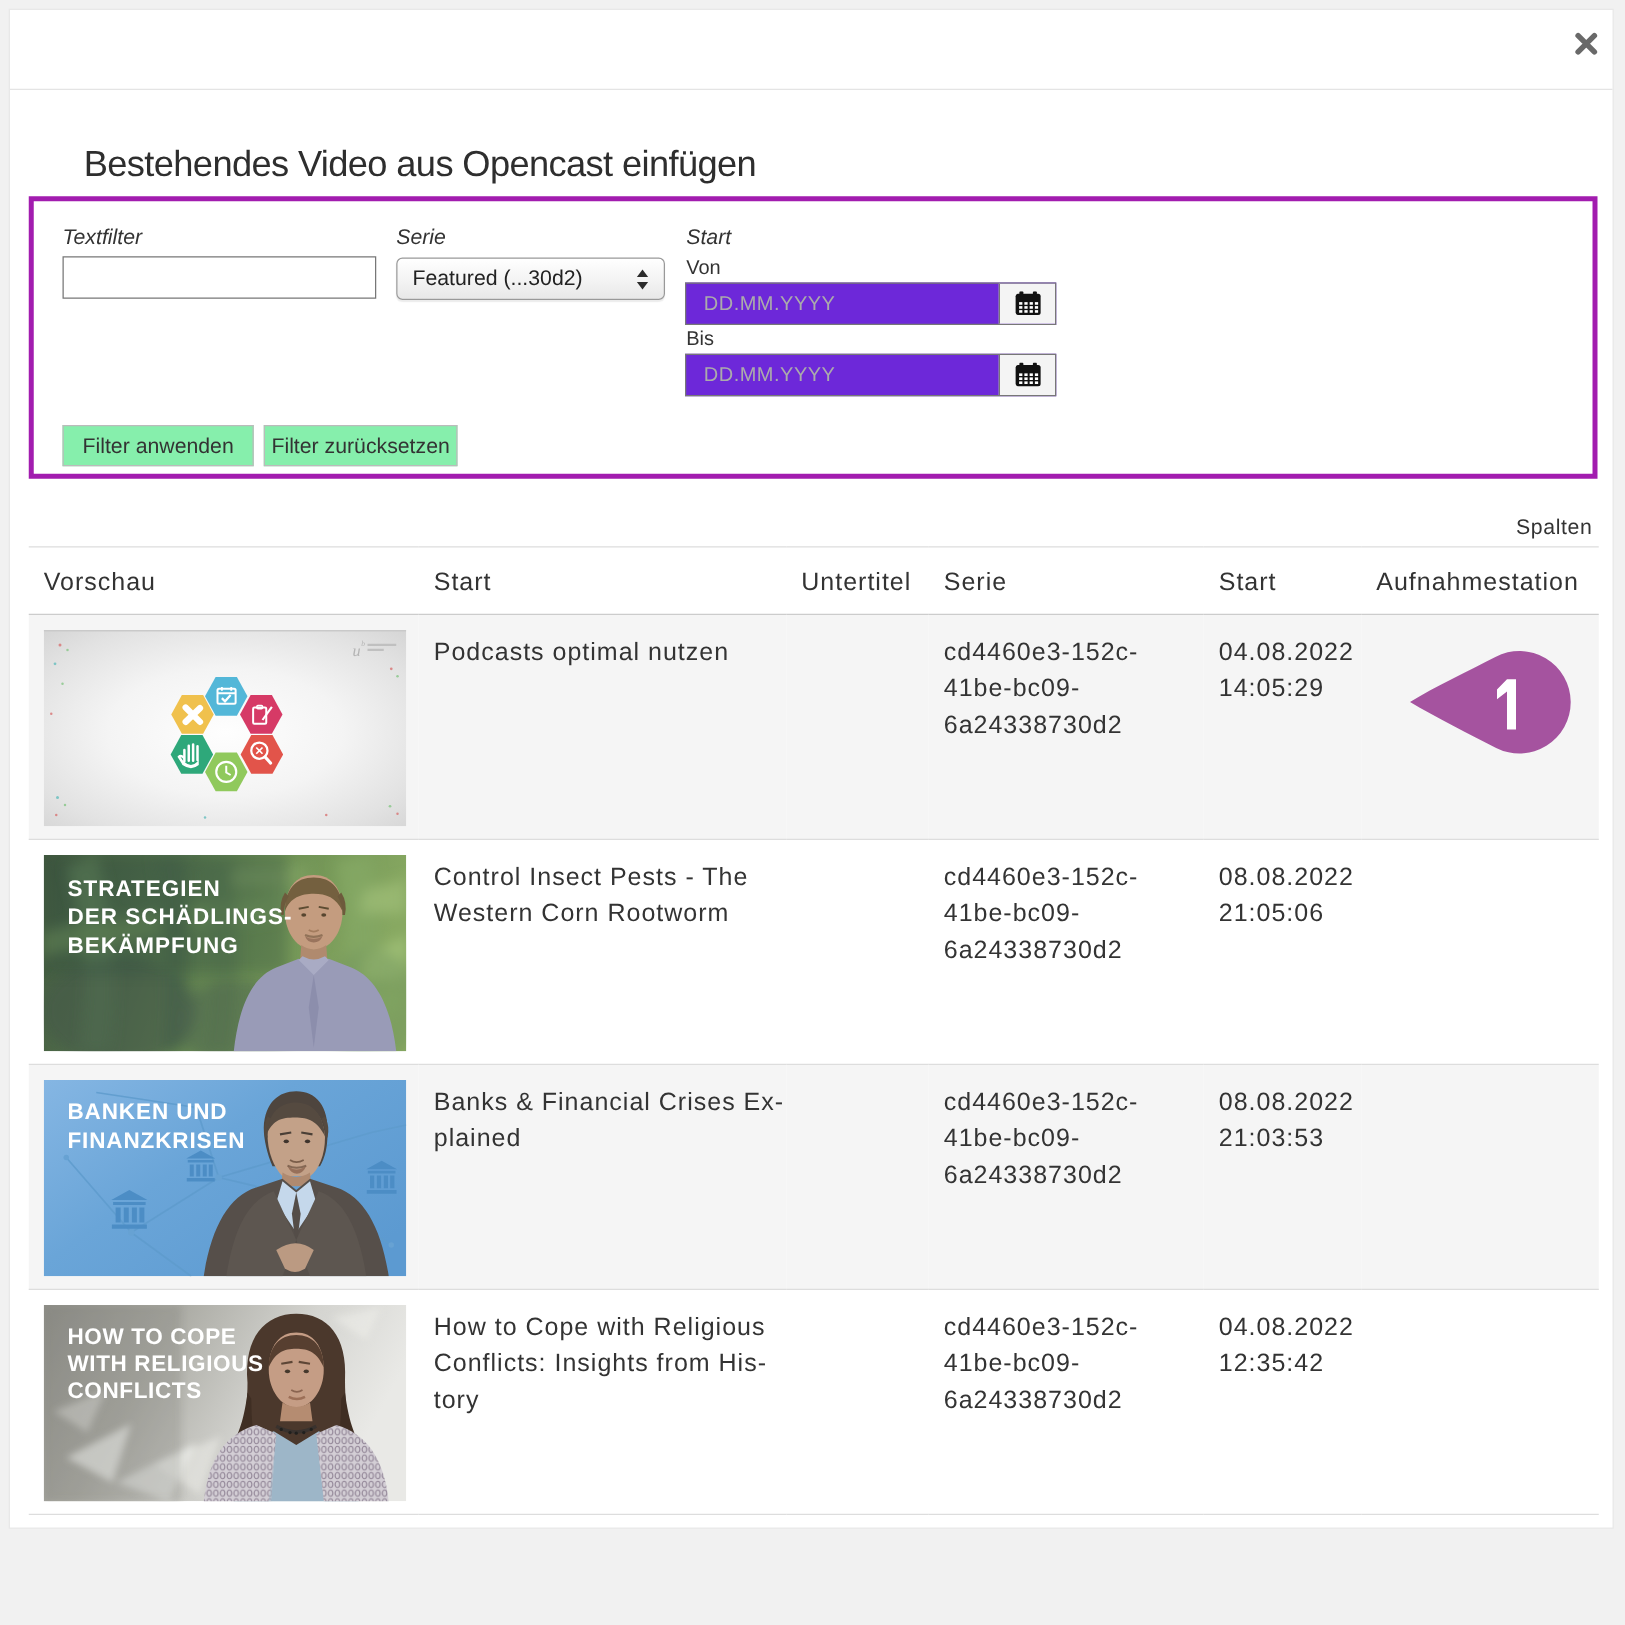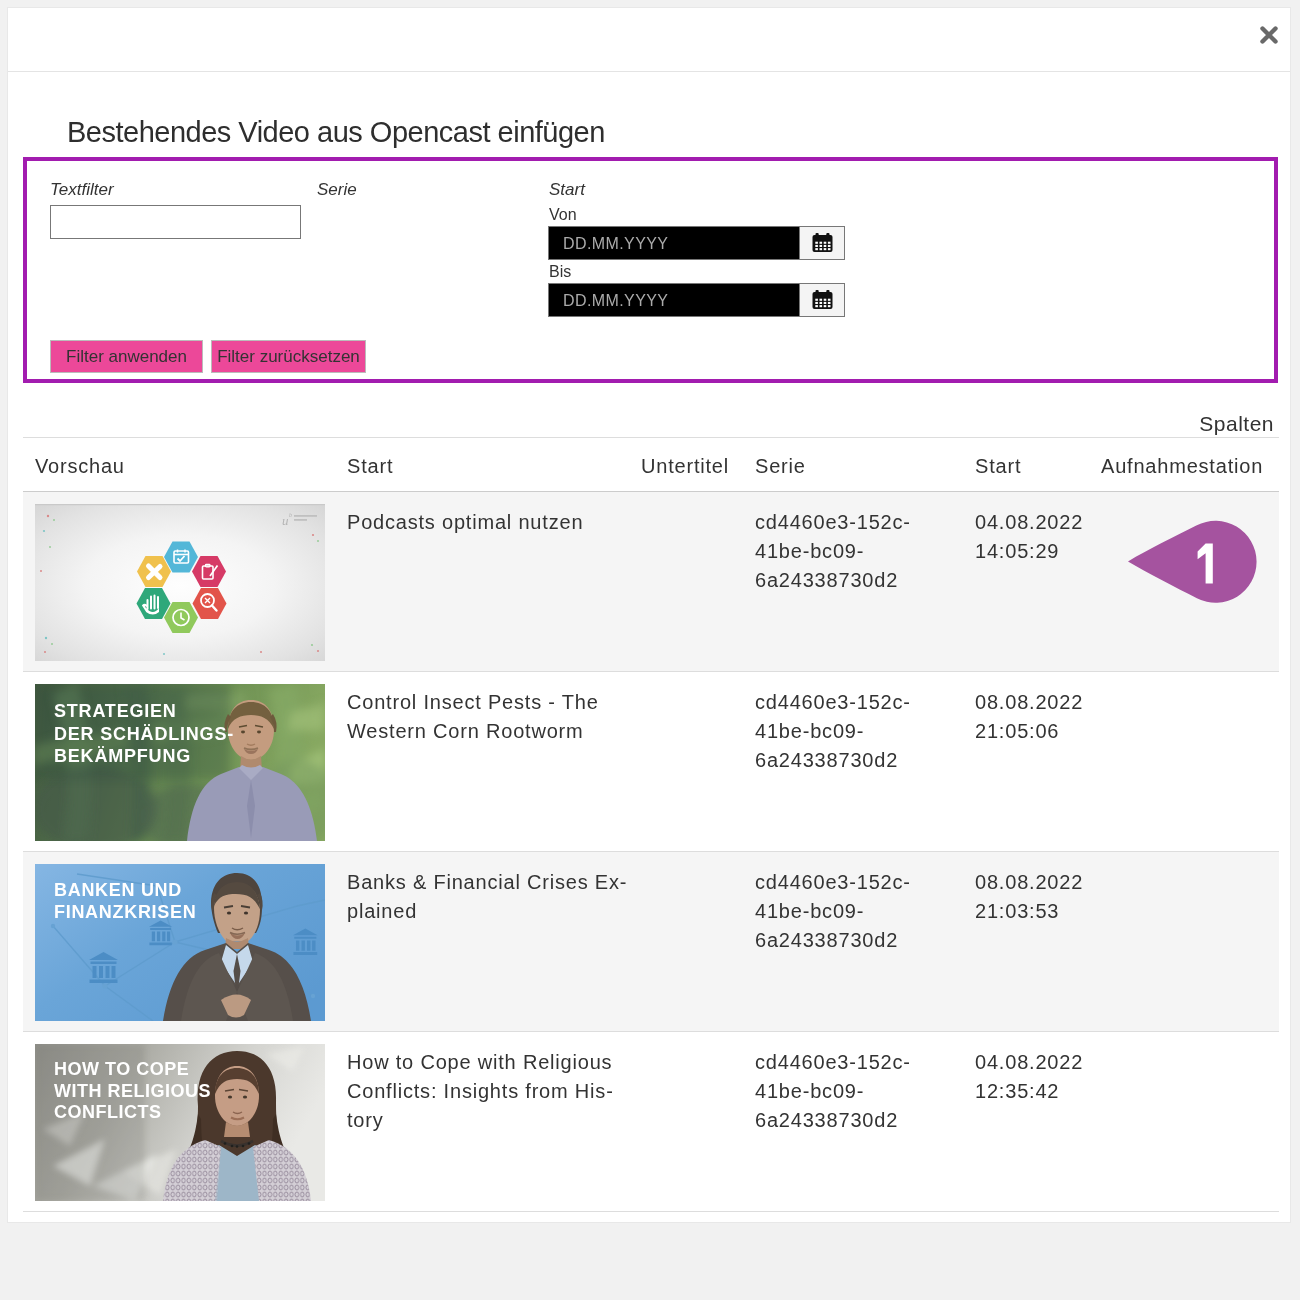--- a/index.html
+++ b/index.html
@@ -8,27 +8,27 @@
   .topbar { position:absolute; left:0; top:0; width:100%; height:64px; border-bottom:1px solid #e4e4e4; }
   .closex { position:absolute; left:1251px; top:17px; width:20px; height:20px; }
   h1 { position:absolute; left:15px; top:108px; font-size:29px; font-weight:400; color:#2e2e2e; letter-spacing:-0.5px;margin-left:44px; }
   .fpanel { position:absolute; left:15px; top:149px; width:1255px; height:226px; border:4px solid #a21caf; background:#fff; }
   .flabel { position:absolute; font-style:italic; font-size:17px; color:#333; }
   .slabel { position:absolute; font-size:16px; color:#333; }
   .tinput { position:absolute; left:23px; top:44px; width:251px; height:34px; border:1px solid #777; background:#fff; }
   .fselect { position:absolute; left:290px; top:45px; width:215px; height:34px; border:1px solid #999; border-radius:5px;
              background:linear-gradient(#fff,#f2f2f2 60%,#e8e8e8); box-shadow:0 1px 1px rgba(0,0,0,.08);
              font-size:17px; color:#222; line-height:32px; padding-left:12px; }
-  .date { position:absolute; width:297px; height:34px; border:1px solid #777; background:#000000; }
+  .date { position:absolute; width:297px; height:34px; border:1px solid #777; background:#6d28d9; }
   .date .ph { position:absolute; left:14px; top:8px; font-size:16px; color:#ababab; letter-spacing:0.4px; }
   .date .cbtn { position:absolute; right:0; top:0; width:45px; height:32px; border-left:1px solid #777; background:#f4f4f4; }
   .date .cbtn svg { position:absolute; left:12px; top:6px; }
-  .fbtn { position:absolute; top:179px; height:33px; border:1px solid #bbb; background:#ec4899; font-size:17px; color:#333;
+  .fbtn { position:absolute; top:179px; height:33px; border:1px solid #bbb; background:#86efac; font-size:17px; color:#333;
           text-align:center; line-height:31px; }
-  .spalten { position:absolute; top:404px; right:16px; font-size:21px; color:#333; letter-spacing:0.5px;text-align:right; }
+  .spalten { position:absolute; top:404px; right:16px; font-size:17px; color:#333; letter-spacing:0.5px;text-align:right; }
   table.vt { position:absolute; left:15px; top:429px; width:1256px; border-collapse:collapse; table-layout:fixed; font-size:20px; letter-spacing:0.8px; }
   table.vt th { font-weight:400; text-align:left; font-size:20px; padding:17px 0 13px 12px; height:52px; vertical-align:top; line-height:23px; }
   table.vt td { vertical-align:top; padding:16px 0 0 12px; height:180px; line-height:29px; }
   table.vt td.pthumb { padding:12px 0 0 12px; }
   table.vt thead tr { border-top:1px solid #ddd; border-bottom:1px solid #ccc; }
   table.vt tbody tr { border-bottom:1px solid #ddd; }
   table.vt tbody tr:nth-child(odd) { background:#f5f5f5; }
   .thumb { display:block; width:290px; height:157px; }
   .pin { position:absolute; left:1120px; top:512px; width:130px; height:85px; }
 </style>
@@ -38,20 +38,26 @@
   <div class="topbar">
     <svg class="closex" viewBox="0 0 20 20">
         <path d="M3.5 3.5 L16.5 16.5 M16.5 3.5 L3.5 16.5" stroke="#696969" stroke-width="4.4" stroke-linecap="round"></path>
       </svg>
   </div>
   <h1>Bestehendes Video aus Opencast einfügen</h1>
   <div class="fpanel">
     <div class="flabel" style="left:23px; top:19px;">Textfilter</div>
     <div class="tinput"></div>
     <div class="flabel" style="left:290px; top:19px;">Serie</div>
+    <div class="fselect">Featured (...30d2)
+      <svg style="position:absolute; right:11px; top:8px;" width="12" height="17" viewBox="0 0 12 17">
+        <path d="M6 0.5 L10.5 6.5 H1.5 Z" fill="#2b2b2b"></path>
+          <path d="M6 16.5 L1.5 10.5 H10.5 Z" fill="#2b2b2b"></path>
+      </svg>
+    </div>
     <div class="flabel" style="left:522px; top:19px;">Start</div>
     <div class="slabel" style="left:522px; top:45px;">Von</div>
     <div class="date" style="left:521px; top:65px;">
         <span class="ph">DD.MM.YYYY</span>
       <span class="cbtn">
           <svg width="21" height="20" viewBox="0 0 21 20">
             <rect x="0.5" y="2" width="20" height="17" rx="2" fill="#111"></rect>
             <rect x="3.5" y="0" width="3.2" height="4.5" rx="1" fill="#111"></rect>
             <rect x="14.3" y="0" width="3.2" height="4.5" rx="1" fill="#111"></rect>
             <rect x="2" y="7.2" width="17" height="10.3" fill="#111"></rect>

